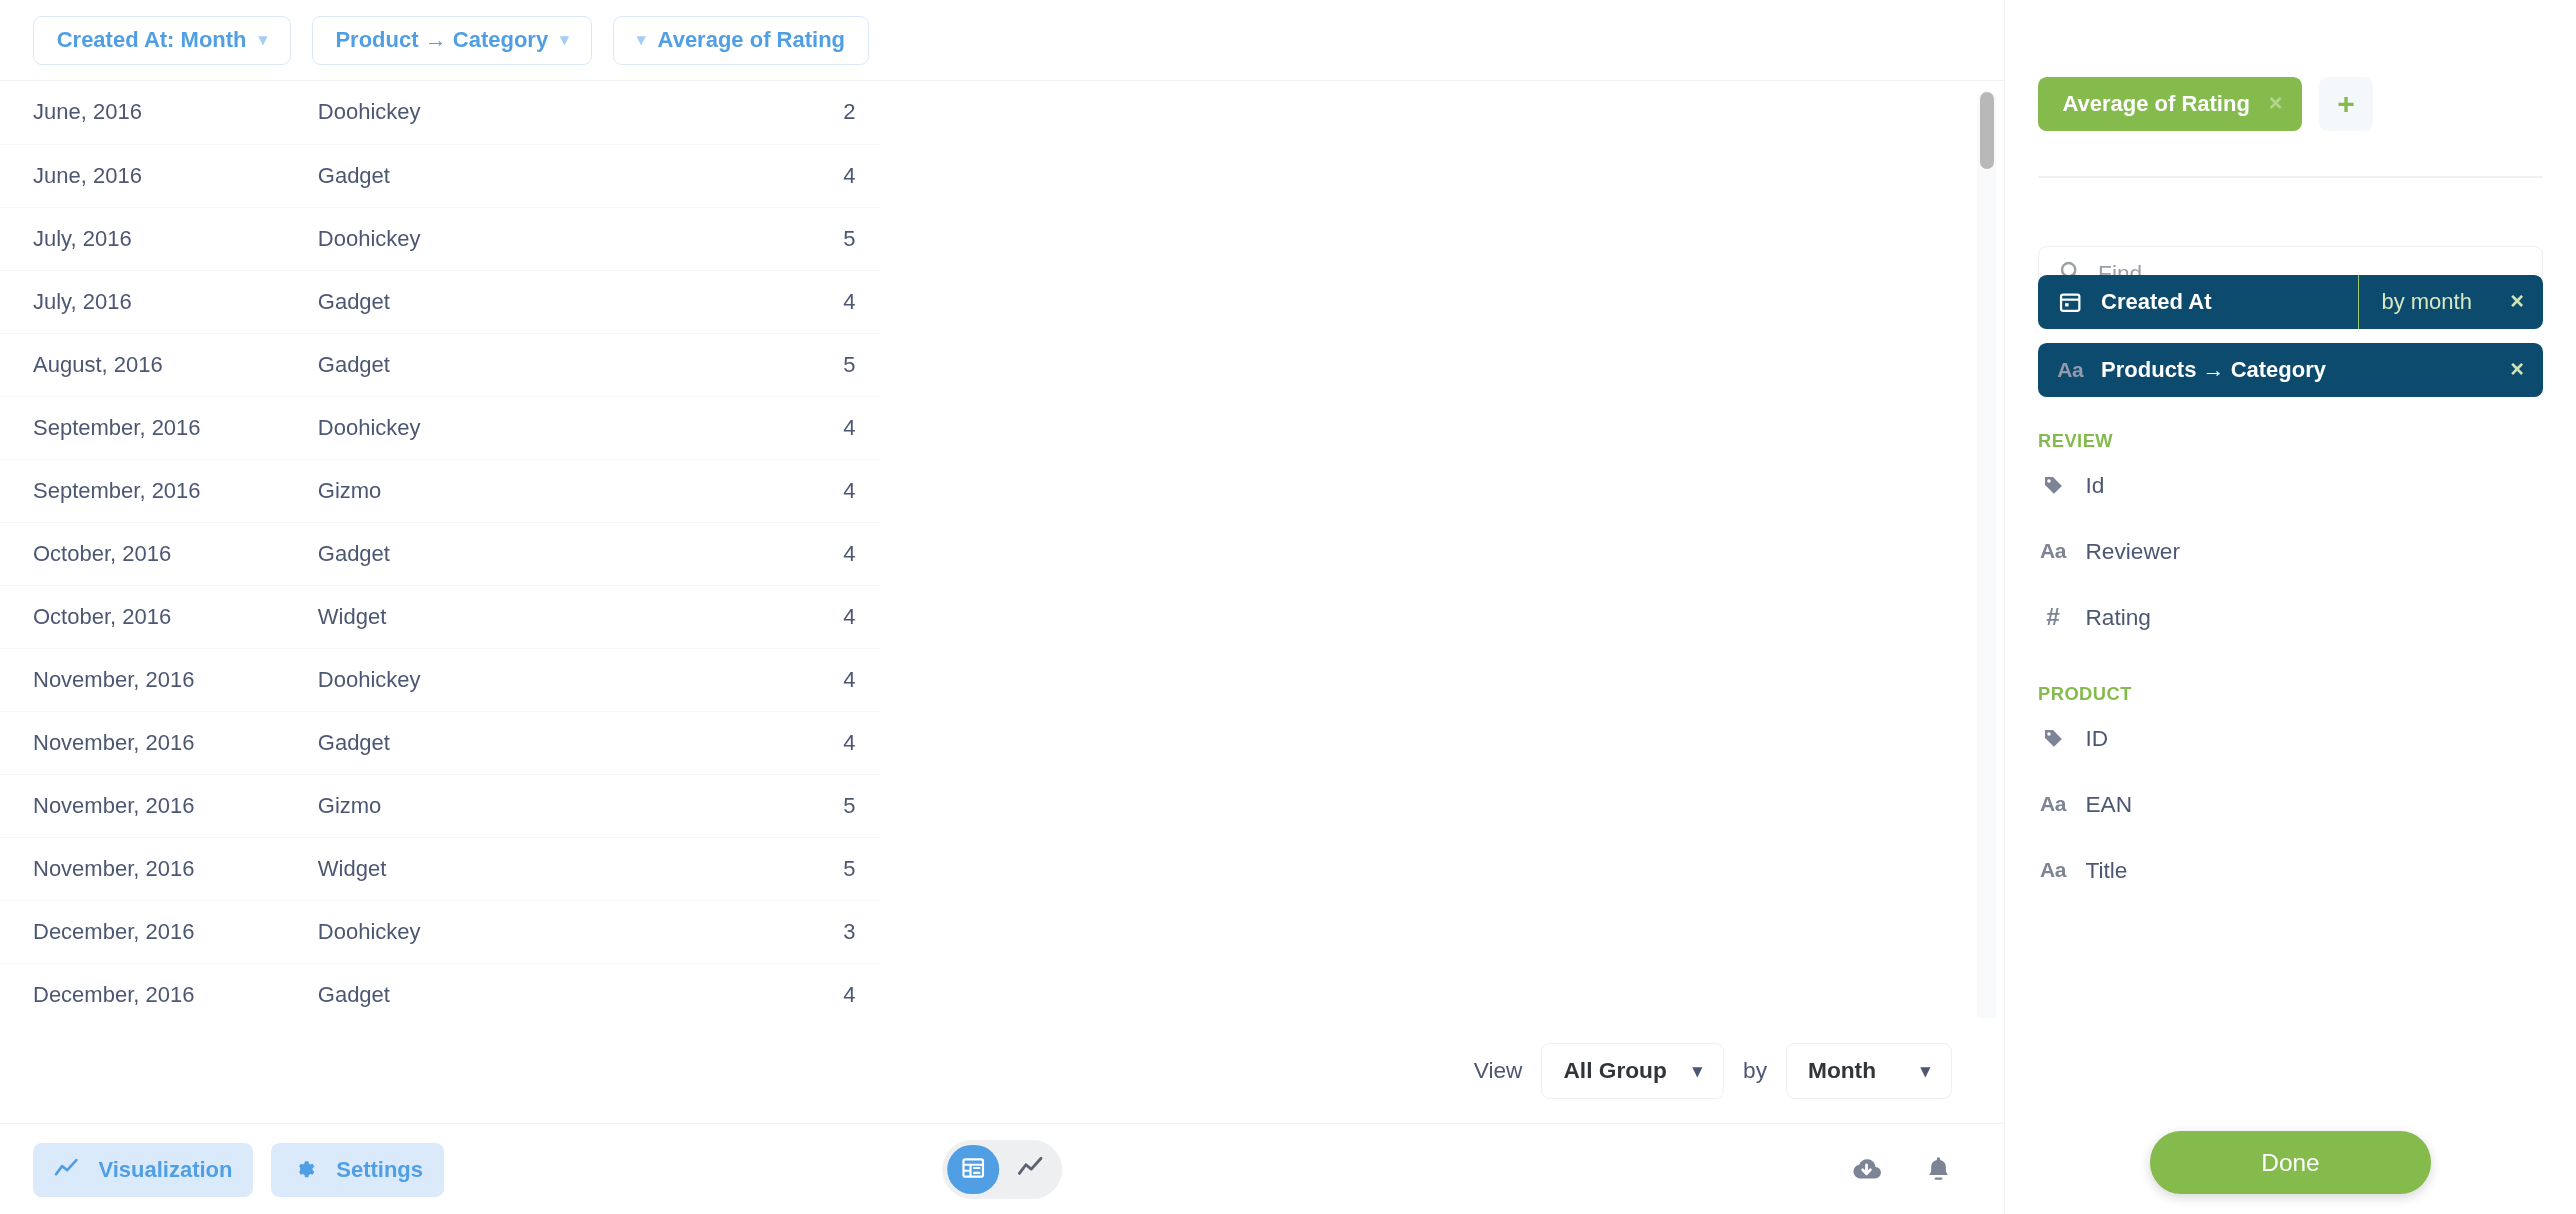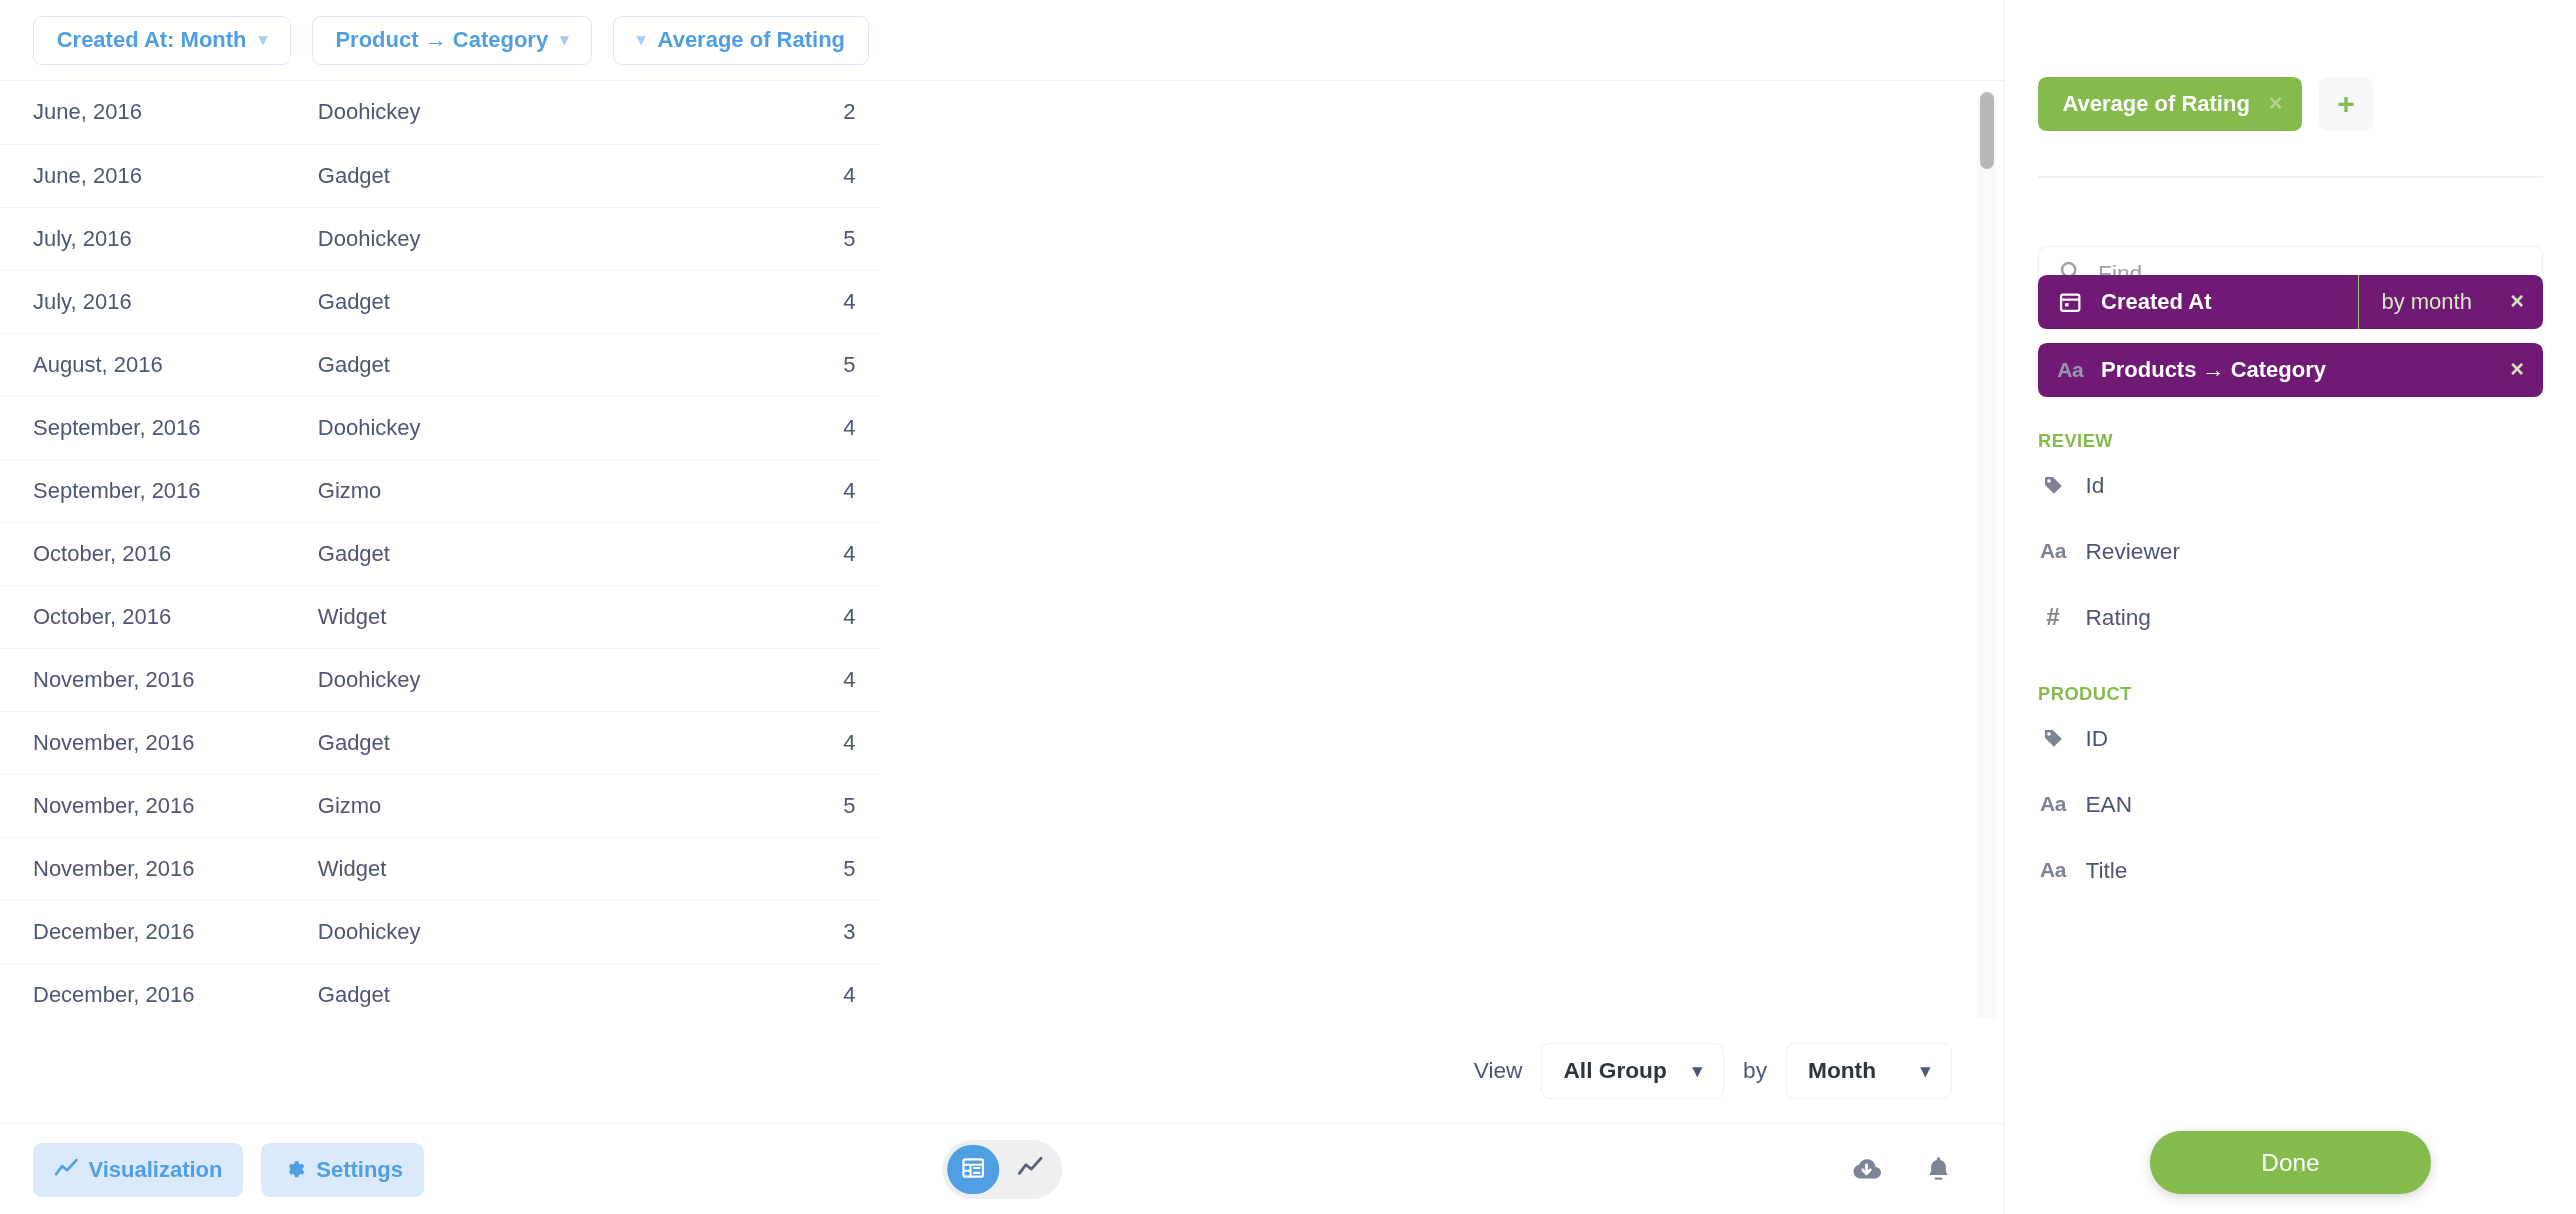--- a/index.html
+++ b/index.html
@@ -121,21 +121,21 @@
     flex: 0 0 92px;
     display: flex;
     align-items: center;
     border-top: 1.7px solid #f0f1f3;
     background: #ffffff;
     padding: 0 33px;
   }
   .btn-soft {
     display: flex;
     align-items: center;
-    gap: 10px;
+    gap: 20px;
     height: 54px;
     padding: 0 21px;
     border-radius: 8.7px;
     background: #dbeafb;
     color: #509ee3;
     font-size: 22px;
     font-weight: bold;
     cursor: pointer;
   }
   .btn-soft + .btn-soft { margin-left: 17.4px; }
@@ -228,21 +228,21 @@
     width: 100%;
   }
   .find-box input::placeholder { color: #9aa0a8; }
 
   .dim-chip {
     display: flex;
     align-items: center;
     height: 54px;
     margin-top: 14px;
     padding: 0 19px 0 17.4px;
-    background: #701a75;
+    background: #0c4a6e;
     border-radius: 8.7px;
     color: #ffffff;
     font-size: 22px;
     font-weight: bold;
     cursor: pointer;
     gap: 15.7px;
   }
   .dim-chip .dimicon { width: 30px; display: flex; justify-content: center; flex: 0 0 30px; }
   .dim-chip .bucket {
     margin-left: auto;

